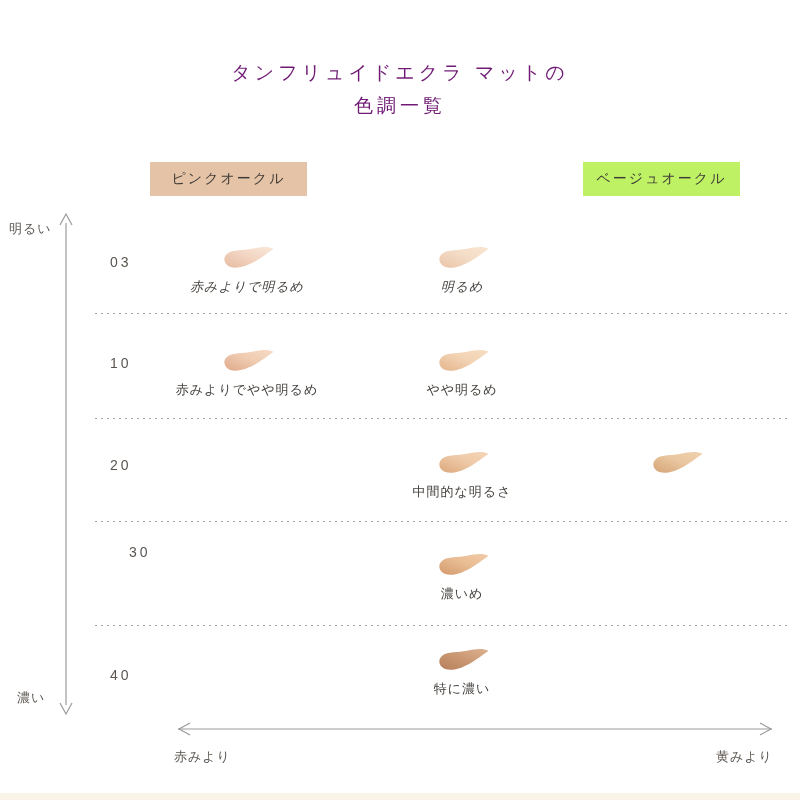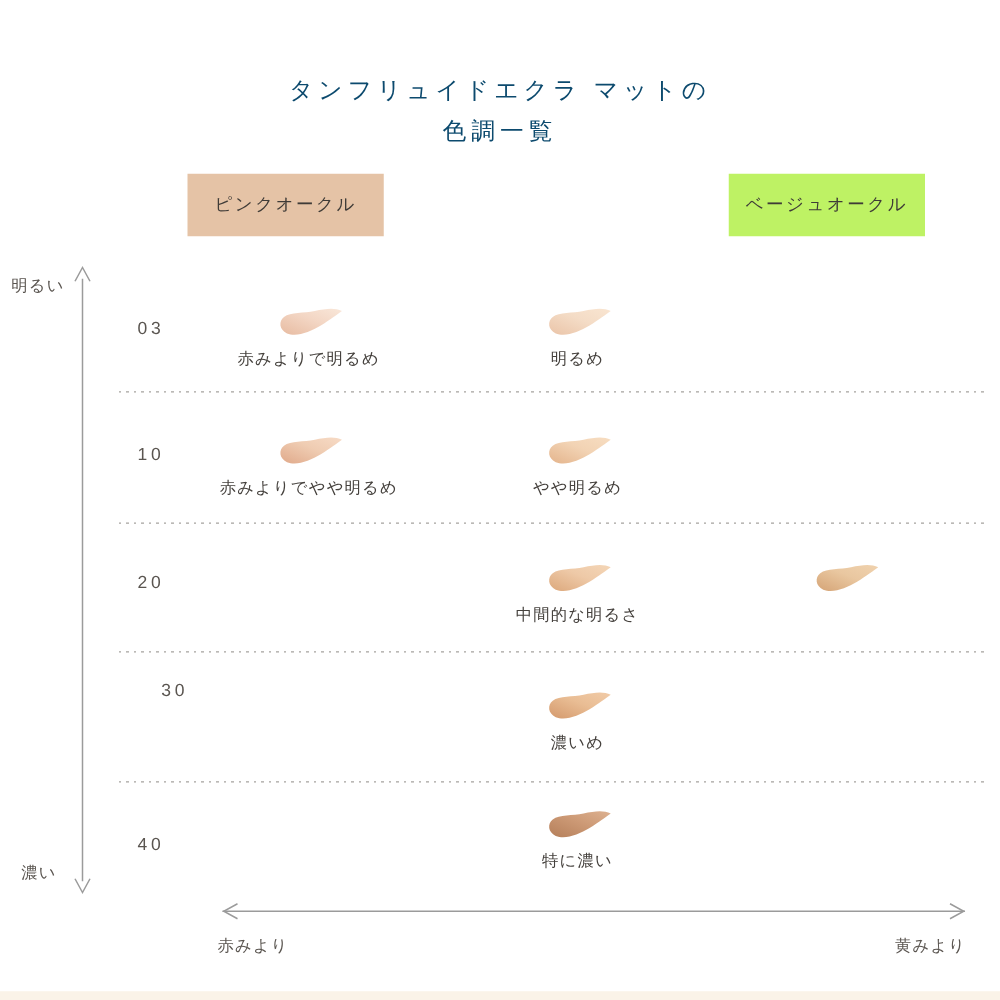--- a/index.html
+++ b/index.html
@@ -2,24 +2,24 @@
 <html><head>
 <meta charset="utf-8">
 <style>
   html,body{margin:0;padding:0;background:#ffffff;}
   .page{
     position:relative;width:800px;height:800px;background:#ffffff;overflow:hidden;
     font-family:"Liberation Sans","DejaVu Sans",sans-serif;
   }
   .title{
     position:absolute;top:56px;left:0;width:800px;text-align:center;
-    color:#0c4a6e;font-size:19px;letter-spacing:4px;line-height:33px;
+    color:#701a75;font-size:19px;letter-spacing:4px;line-height:33px;
   }
   .col-header{
-    position:absolute;top:139px;height:50px;display:flex;align-items:center;justify-content:center;
+    position:absolute;top:162px;height:34px;display:flex;align-items:center;justify-content:center;
     color:#3f3b37;font-size:14px;letter-spacing:2px;
   }
   .col-header.c1{left:150px;width:157px;}
   .col-header.c2{left:367px;width:158px;}
   .col-header.c3{left:583px;width:157px;}
   .v-axis{position:absolute;left:56px;top:211px;}
   .h-axis{position:absolute;left:166px;top:720px;}
   .axis-label{position:absolute;color:#5a5550;font-size:13px;letter-spacing:1px;white-space:nowrap;}
   .lbl-bright{left:9px;top:220px;}
   .lbl-dark{left:17px;top:689px;}
@@ -29,21 +29,21 @@
   .rl-0{top:254px;} .rl-1{top:355px;} .rl-2{top:457px;} .rl-3{top:544px;margin-left:19px;} .rl-4{top:667px;}
   .divider{
     position:absolute;left:95px;width:695px;height:1px;
     background:repeating-linear-gradient(90deg,#a5a29e 0 2px,transparent 2px 6px);
   }
   .dv-0{top:313px;} .dv-1{top:418px;} .dv-2{top:521px;} .dv-3{top:625px;}
   .cell{position:absolute;width:240px;text-align:center;}
   .cell svg{display:block;margin:0 auto;}
   .cell .caption{margin-top:4px;color:#45413d;font-size:13px;letter-spacing:1px;}
   .col-pink{left:127px;} .col-ochre{left:342px;} .col-beige{left:556px;}
-  .r-0{top:244px;} .r-1{top:347px;} .r-2{top:449px;} .r-3{top:551px;} .r-4{top:646px;}
+  .r-0{top:244px;font-style:italic;} .r-1{top:347px;} .r-2{top:449px;} .r-3{top:551px;} .r-4{top:646px;}
   .footer-band{position:absolute;left:0;bottom:0;width:800px;height:7px;}
 </style>
 </head>
 <body>
 
 <div class="page">
 
   <div class="title">
     <div>タンフリュイドエクラ マットの</div>
     <div>色調一覧</div>

